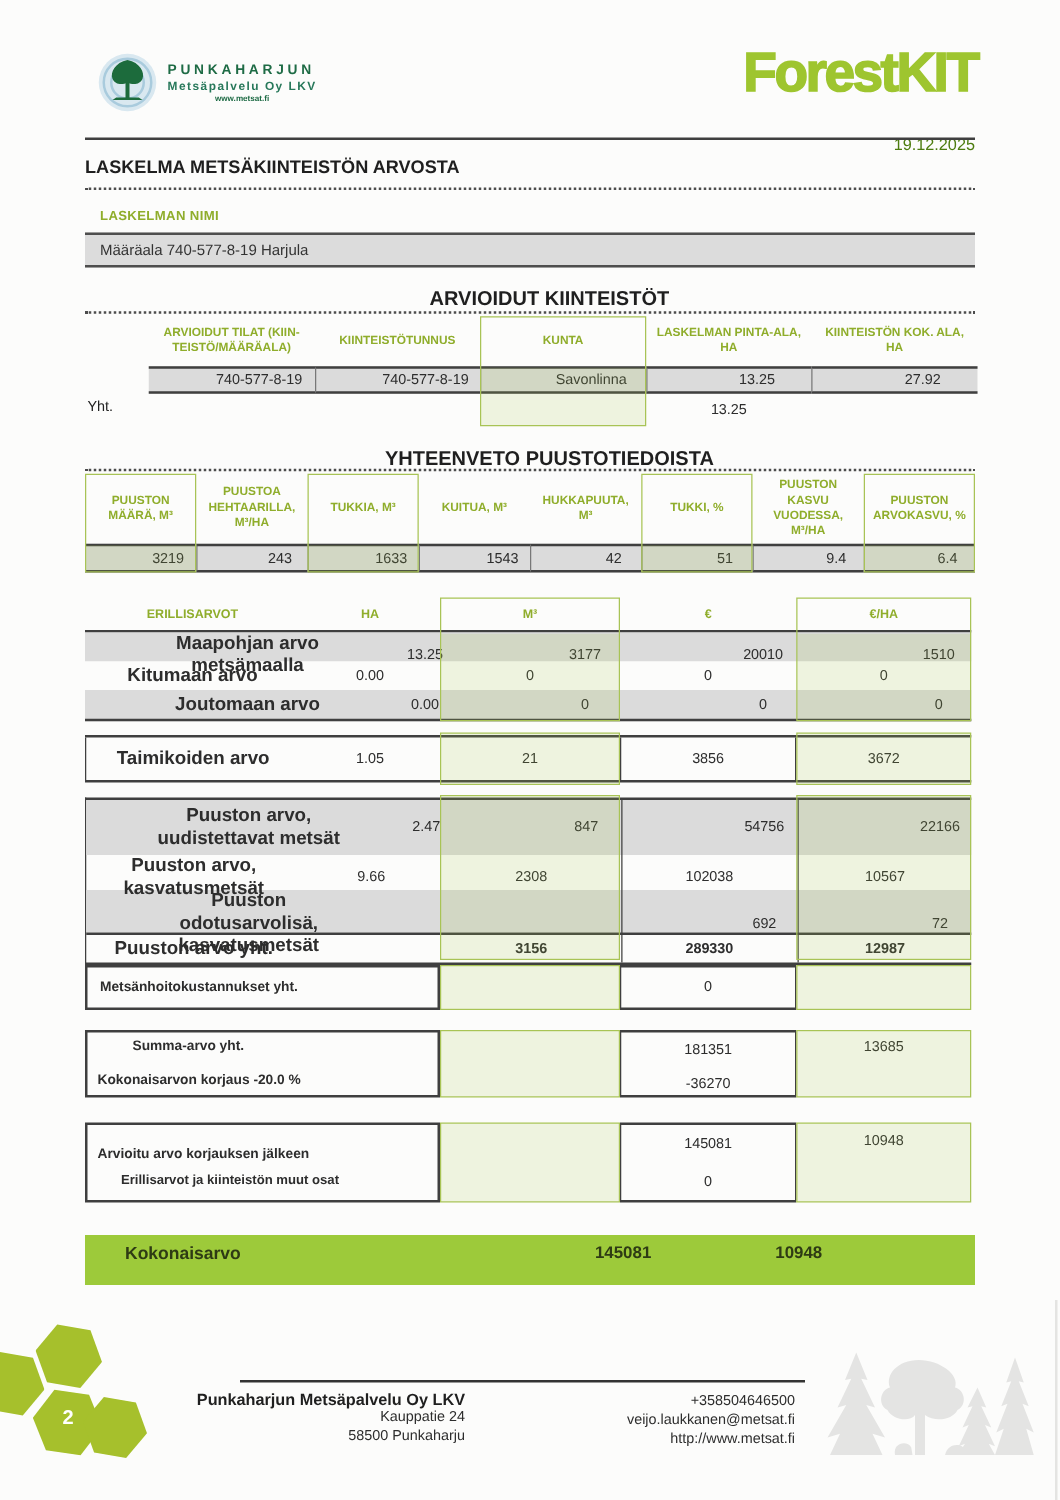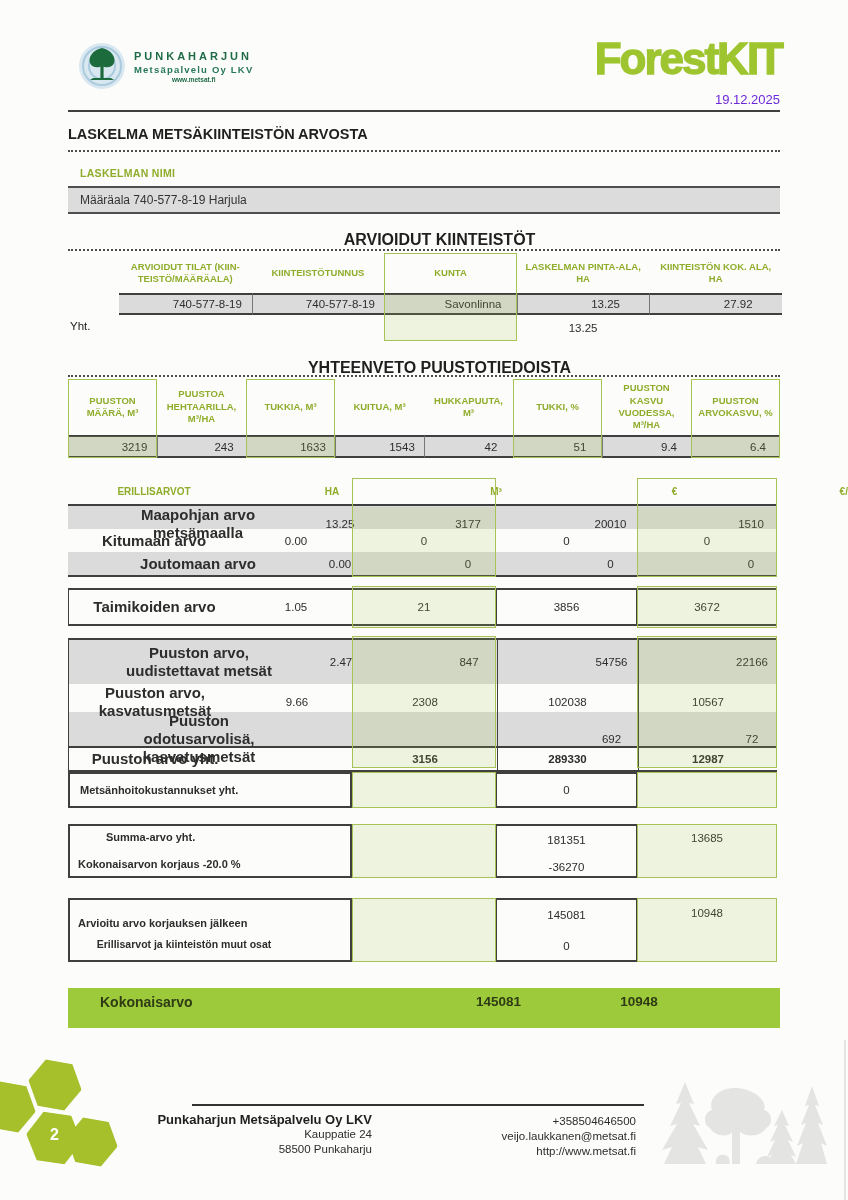--- a/index.html
+++ b/index.html
@@ -8,21 +8,21 @@
   .abs{position:absolute;}
 
   
   .brand{left:78px;top:42px;display:flex;gap:8px;align-items:flex-start;}
   .brand-text{padding-top:8px;}
   .brand-name{color:#1e6b45;font-weight:bold;font-size:11px;letter-spacing:3px;}
   .brand-sub{color:#27785a;font-weight:bold;font-size:9.5px;letter-spacing:1.2px;margin-top:2px;}
   .brand-url{color:#1e6b45;font-weight:bold;font-size:6.5px;text-align:center;margin-top:1px;}
   .forestkit{right:66px;top:34px;font-size:44px;font-weight:bold;letter-spacing:-2px;
              color:#9ec52f;-webkit-text-stroke:1.3px #9ec52f;}
-  .date{right:68px;top:92px;font-size:13px;color:#6d28d9;}
+  .date{right:68px;top:108px;font-size:13px;color:#4d7c0f;}
   .toprule{left:68px;top:110px;width:712px;border-top:2px solid #3f3f3f;}
 
   
   .doc-title{left:68px;top:126px;width:712px;font-size:14.5px;font-weight:bold;color:#1f1f1f;
              padding-bottom:8px;border-bottom:2.5px dotted #4c4c4c;}
   .calc-label{left:80px;top:167px;font-size:10.5px;font-weight:bold;color:#8fad2b;letter-spacing:.3px;}
   .calc-bar{left:68px;top:186px;width:700px;height:24px;background:#dcdcdc;
             border-top:2.5px solid #4e4e4e;border-bottom:2.5px solid #4e4e4e;
             line-height:24px;padding-left:12px;font-size:12px;color:#333;}
 
@@ -51,21 +51,21 @@
   
   .t2{left:68px;top:379px;width:712px;display:grid;grid-template-columns:repeat(8,1fr);}
   .t2 .h{height:56px;font-size:9.5px;}
   .t2 .d{height:23px;border-top:2px solid #3f3f3f;border-bottom:2px solid #3f3f3f;}
   .t2 .d + .d{border-left:1px solid #777;}
 
   
   .grid5{display:grid;grid-template-columns:172px 112px 144px 141px 140px;}
   .lbl{font-size:15px;text-align:center;line-height:1.2;font-weight:bold;}
   .erillis{left:68px;top:478px;width:709px;}
-  .erillis .hrow{height:26px;border-bottom:2px solid #3f3f3f;gap:36px;}
+  .erillis .hrow{height:26px;border-bottom:2px solid #3f3f3f;}
   .erillis .r{height:23px;}
   .erillis .bline{border-bottom:2px solid #3f3f3f;}
 
   .rowblock{left:68px;width:709px;box-sizing:border-box;}
   .darkv{position:absolute;top:0;bottom:0;border-left:1.5px solid #3f3f3f;pointer-events:none;}
 
   .taimikko{top:588px;height:38px;border-top:2px solid #3f3f3f;border-bottom:2px solid #3f3f3f;}
   .puusto{top:638px;border-top:2px solid #3f3f3f;border-bottom:2px solid #3f3f3f;}
   .puusto .sep{border-top:2px solid #3f3f3f;}
   .mblock .labelbox{border:2px solid #3f3f3f;box-sizing:border-box;display:flex;flex-direction:column;justify-content:center;}

